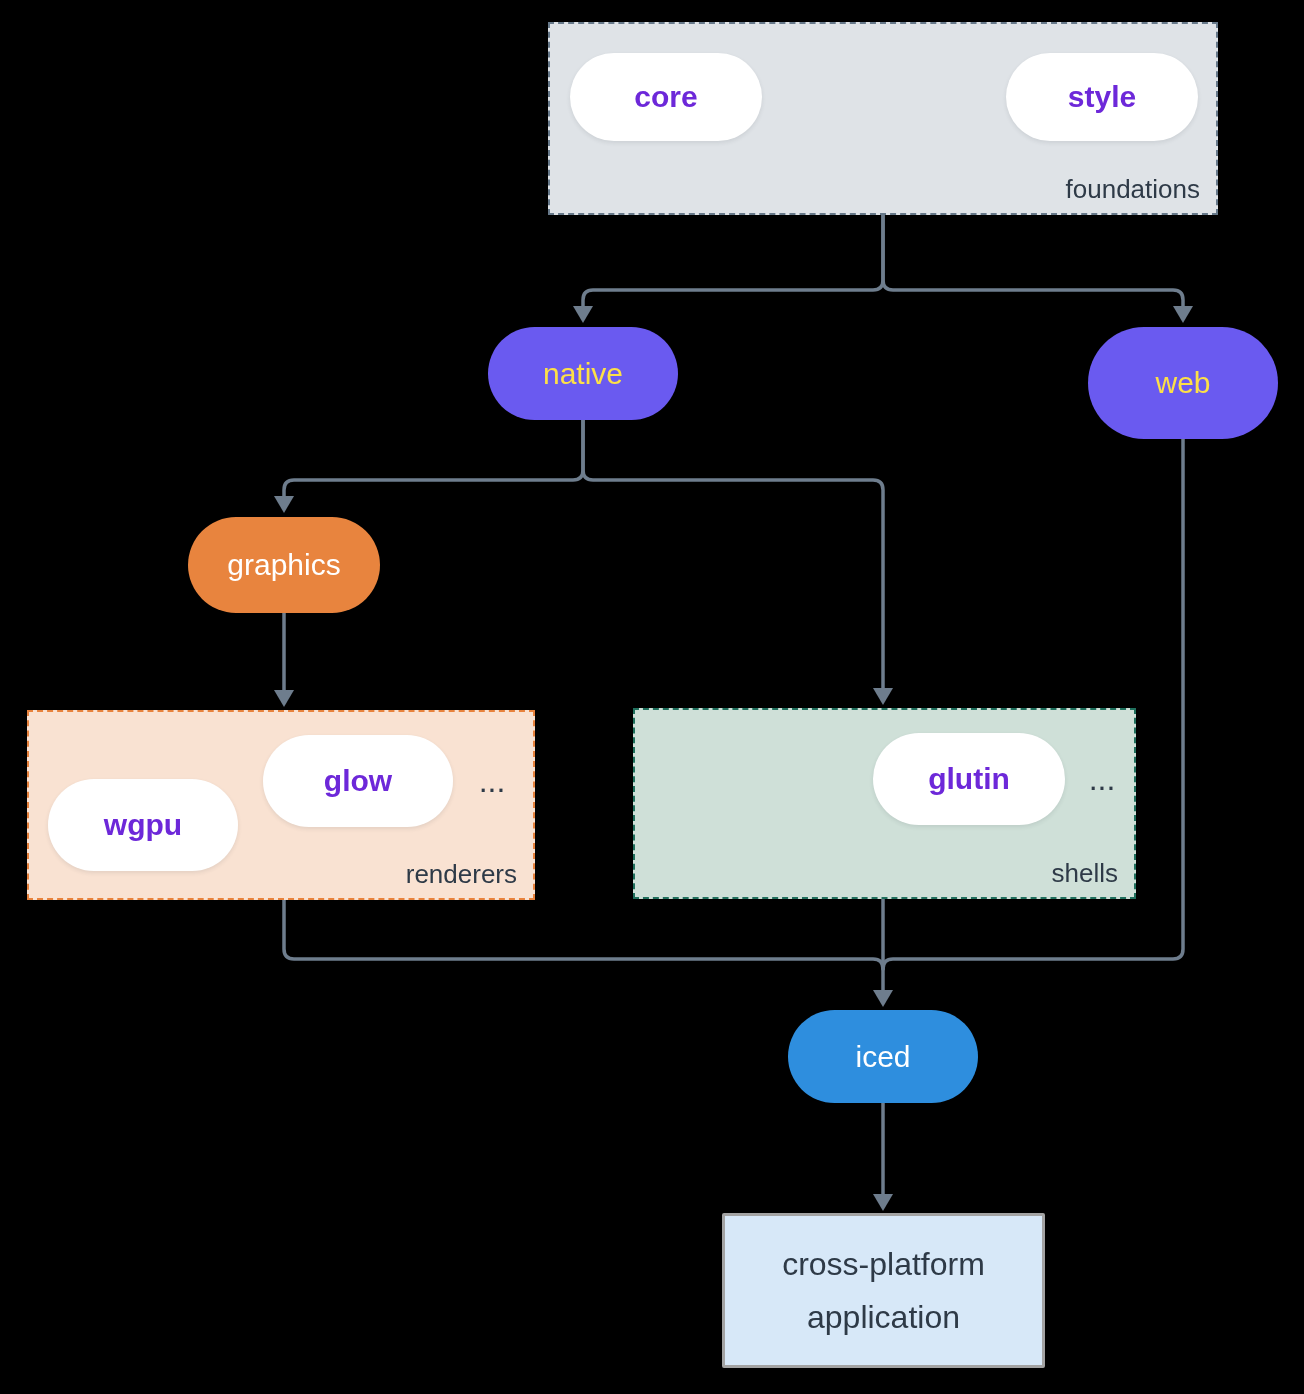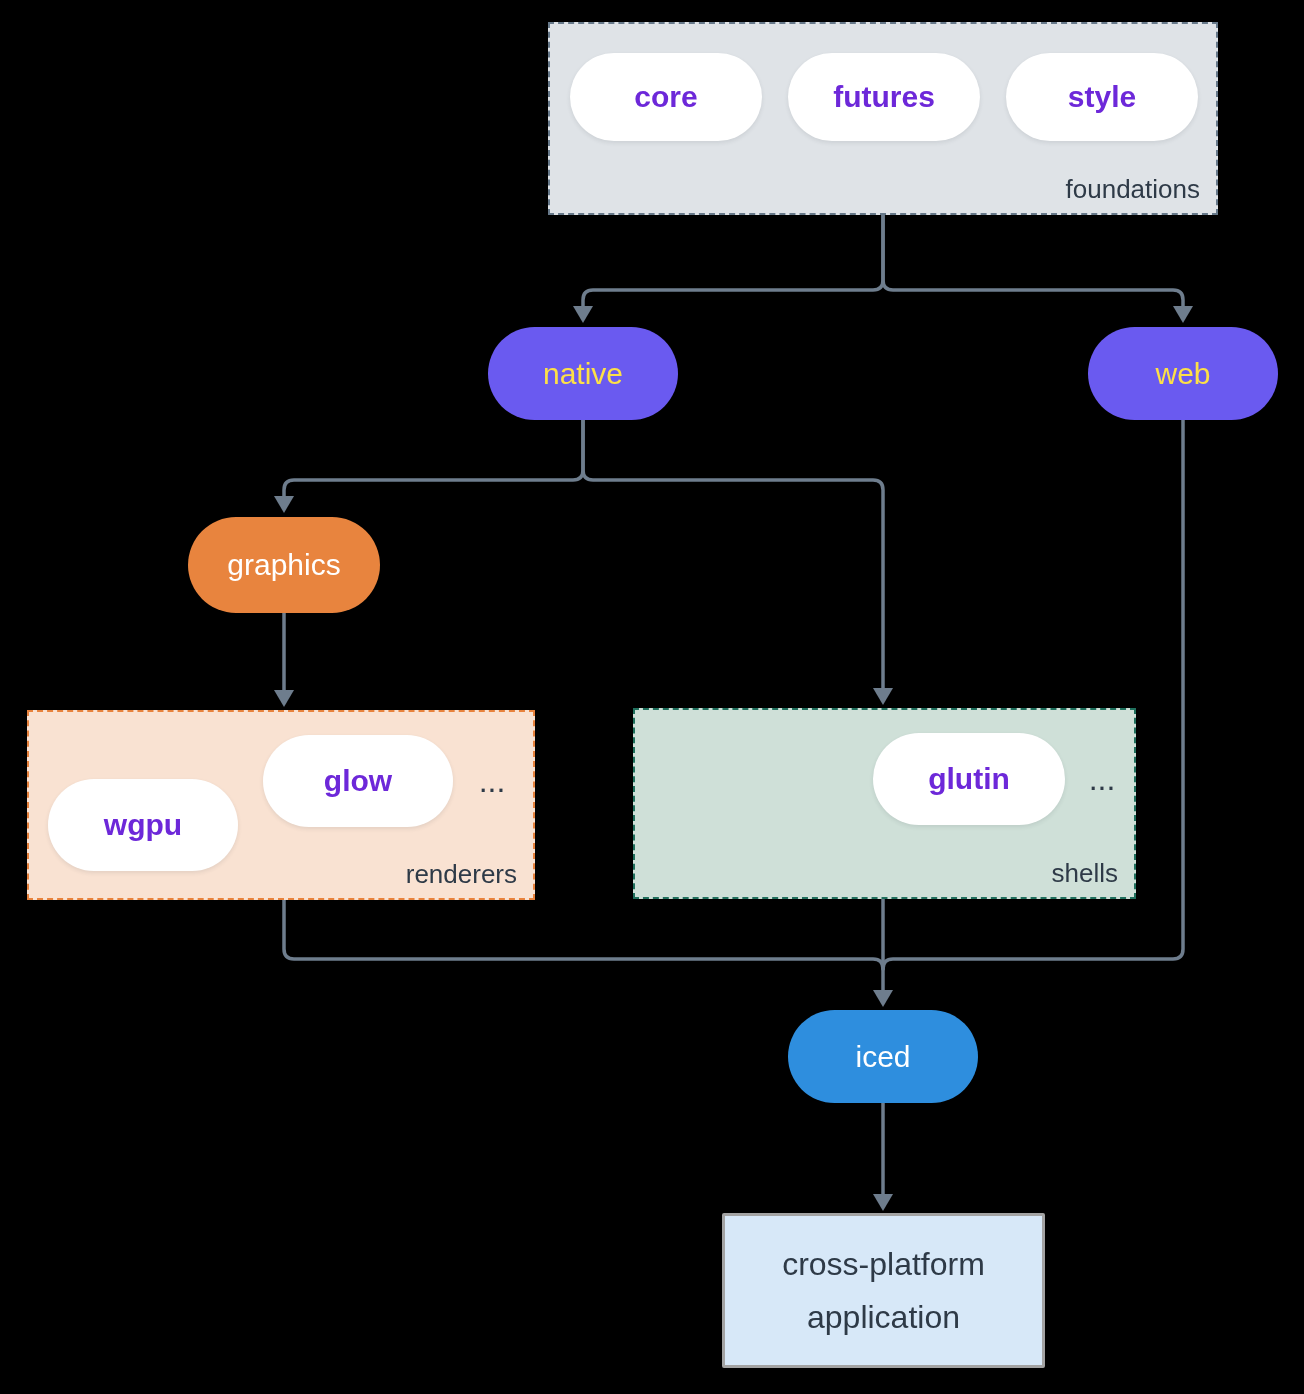--- a/index.html
+++ b/index.html
@@ -81,21 +81,21 @@
   .pill-purple { background: #6a5af0; color: #fde047; }
   .pill-orange { background: #e8843e; color: #ffffff; }
   .pill-blue   { background: #2e8ede; color: #ffffff; }
 
   
   .n-core    { left: 570px;  top: 53px;  width: 192px; height: 88px; }
   .n-futures { left: 788px;  top: 53px;  width: 192px; height: 88px; }
   .n-style   { left: 1006px; top: 53px;  width: 192px; height: 88px; text-align: right; }
   
   .n-native   { left: 488px;  top: 327px;  width: 190px; height: 93px; }
-  .n-web      { left: 1088px; top: 327px;  width: 190px; height: 93px; }
+  .n-web      { left: 1088px; top: 327px;  width: 190px; height: 112px; }
   .n-graphics { left: 188px;  top: 517px;  width: 192px; height: 96px; }
   .n-iced     { left: 788px;  top: 1010px; width: 190px; height: 93px; }
   
   .n-wgpu   { left: 48px;  top: 735px; width: 190px; height: 92px; margin-top: 44px; }
   .n-glow   { left: 263px; top: 735px; width: 190px; height: 92px; }
   
   .n-winit  { left: 655px; top: 733px; width: 192px; height: 92px; }
   .n-glutin { left: 873px; top: 733px; width: 192px; height: 92px; }
 
   .ellipsis {
@@ -157,21 +157,20 @@
     <polygon class="arrowhead" points="873,990 893,990 883,1007"></polygon>
 
     <path class="edge" d="M883 1103 V1194"></path>
     <polygon class="arrowhead" points="873,1194 893,1194 883,1211"></polygon>
   </svg>
 
   <div class="cluster cluster-foundations">
     <div class="cluster-label">foundations</div>
   </div>
   <div class="pill pill-white n-core">core</div>
-  <div class="pill pill-white n-futures">futures</div>
   <div class="pill pill-white n-style">style</div>
 
   <div class="pill pill-purple n-native">native</div>
   <div class="pill pill-purple n-web">web</div>
 
   <div class="pill pill-orange n-graphics">graphics</div>
 
   <div class="cluster cluster-renderers">
     <div class="cluster-label">renderers</div>
   </div>

